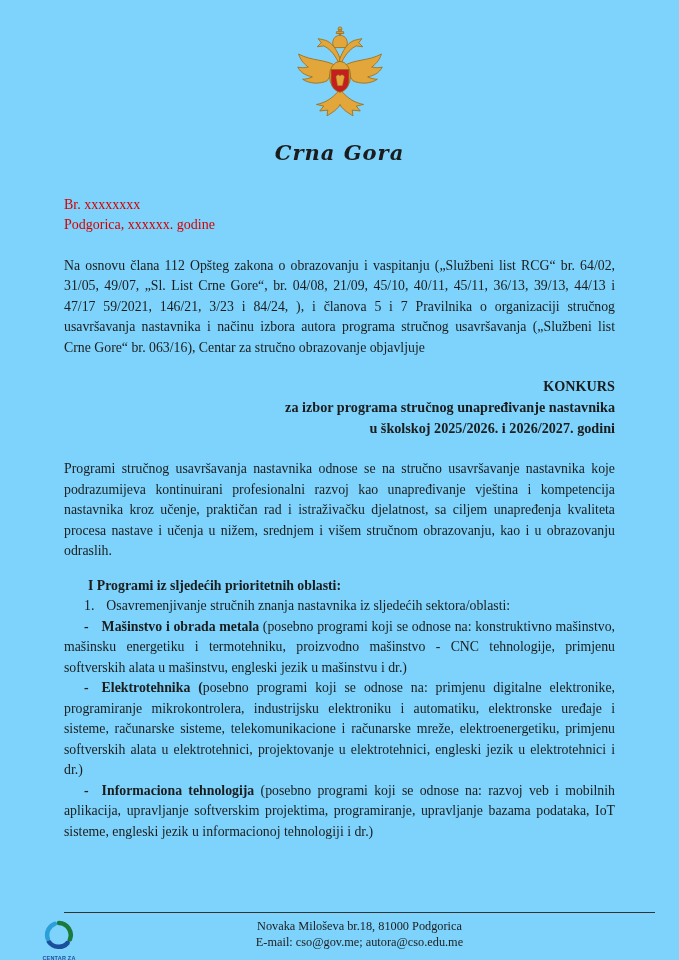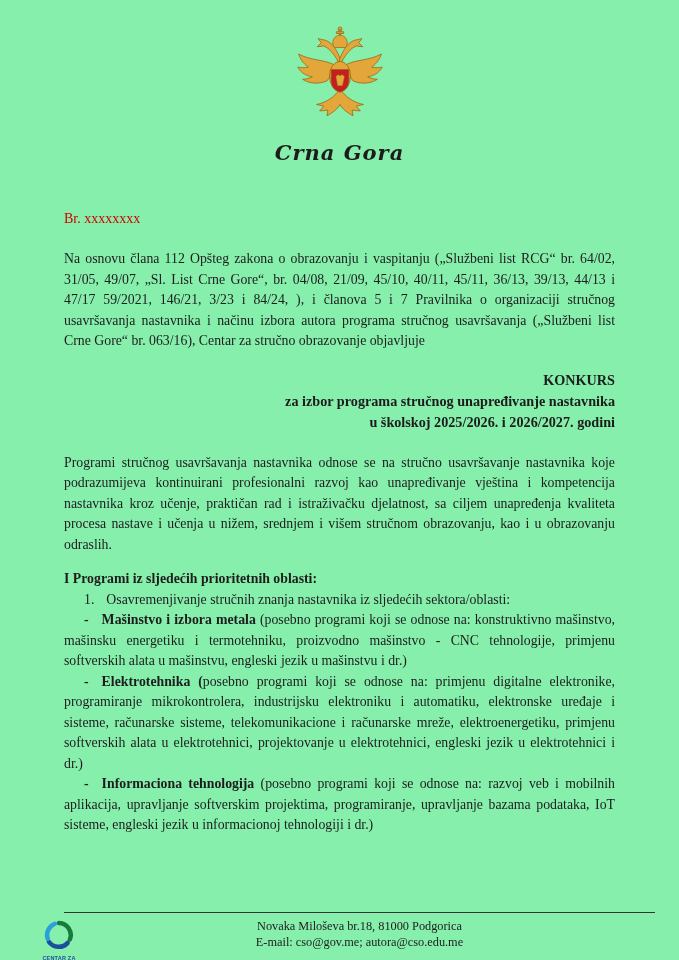--- a/index.html
+++ b/index.html
@@ -1,43 +1,43 @@
 <!DOCTYPE html>
 <html><head>
 <meta charset="utf-8">
 <style>
   * { margin: 0; padding: 0; box-sizing: border-box; }
   html, body { background: #e8e8e8; }
   .page {
-    width: 679px; height: 960px; margin: 0 auto; background: #86efac;
+    width: 679px; height: 960px; margin: 0 auto; background: #7dd3fc;
     position: relative; overflow: hidden;
     font-family: "Liberation Serif", serif; color: #1c1c1c;
   }
   .content { padding: 24px 64px 0 64px; }
 
   .coat-wrap { text-align: center; }
   .coat-wrap svg { display: inline-block; }
 
   .script-block { text-align: center; margin-top: 8px; }
   .script-line1 {
     font-family: "DejaVu Serif", serif; font-style: italic; font-weight: 700;
     font-size: 21px; letter-spacing: 1px;
   }
   .script-line2 {
     font-family: "DejaVu Serif", serif; font-style: italic; font-weight: 700;
     font-size: 23px; letter-spacing: 1px; margin-top: 3px;
   }
 
-  .ref-block { margin-top: 44px; color: #d40000; font-size: 14px; line-height: 1.45; }
+  .ref-block { margin-top: 30px; color: #d40000; font-size: 14px; line-height: 1.45; }
 
   .para { margin-top: 20px; font-size: 13.8px; line-height: 20.5px; text-align: justify; }
 
   .title-block { margin-top: 18px; text-align: right; font-weight: bold; font-size: 14.2px; line-height: 21px; }
 
-  .section-heading { margin-top: 14px; font-weight: bold; font-size: 13.8px; line-height: 20.5px; }
+  .section-heading { margin-top: 14px; font-weight: bold; font-size: 13.8px; line-height: 20.5px; margin-left: 24px; }
 
   .item-numbered { font-weight: normal; font-size: 13.8px; line-height: 20.5px; text-indent: 20px; }
   .item-numbered .num { padding-right: 12px; }
 
   .area { font-size: 13.8px; line-height: 20.5px; text-align: justify; text-indent: 20px; }
   .area .dash { font-weight: bold; padding-right: 13px; }
   .area .lead { font-weight: bold; }
 
   .footer { position: absolute; left: 0; right: 0; bottom: 10px; padding-left: 40px; }
   .footer-rule { border: none; border-top: 1px solid #333; margin: 0 24px 6px 24px; }
@@ -72,40 +72,41 @@
         <path d="M55 65 q2.5 -4.5 5 -1 q3 -3.5 5.5 1 l-2.5 11 h-6 z" fill="#E2A63B" stroke="#9a6b17" stroke-width="0.6"></path>
       </svg>
     </div>
 
     <div class="script-block">
       <div class="script-line1">Crna Gora</div>
     </div>
 
     <div class="ref-block">
       <div>Br. xxxxxxxx</div>
+      <div>Podgorica, xxxxxx. godine</div>
     </div>
 
     <p class="para">Na osnovu člana 112 Opšteg zakona o obrazovanju i vaspitanju („Službeni list RCG“ br. 64/02, 31/05, 49/07, „Sl. List Crne Gore“, br. 04/08, 21/09, 45/10, 40/11, 45/11, 36/13, 39/13, 44/13 i 47/17 59/2021, 146/21, 3/23 i 84/24, ), i članova 5 i 7 Pravilnika o organizaciji stručnog usavršavanja nastavnika i načinu izbora autora programa stručnog usavršavanja („Službeni list Crne Gore“ br. 063/16), Centar za stručno obrazovanje objavljuje</p>
 
     <div class="title-block">
       <div>KONKURS</div>
       <div>za izbor programa stručnog unapređivanje nastavnika</div>
       <div>u školskoj 2025/2026. i 2026/2027. godini</div>
     </div>
 
     <p class="para">Programi stručnog usavršavanja nastavnika odnose se na stručno usavršavanje nastavnika koje podrazumijeva kontinuirani profesionalni razvoj kao unapređivanje vještina i kompetencija nastavnika kroz učenje, praktičan rad i istraživačku djelatnost, sa ciljem unapređenja kvaliteta procesa nastave i učenja u nižem, srednjem i višem stručnom obrazovanju, kao i u obrazovanju odraslih.</p>
 
     <div class="section-heading">I Programi iz sljedećih prioritetnih oblasti:</div>
 
     <div class="item-numbered">
       <span class="num">1.</span><span>Osavremenjivanje stručnih znanja nastavnika iz sljedećih sektora/oblasti:</span>
     </div>
 
     <p class="area">
-      <span class="dash">-</span><span class="lead">Mašinstvo i izbora metala</span><span> (posebno programi koji se odnose na: konstruktivno mašinstvo, mašinsku energetiku i termotehniku, proizvodno mašinstvo - CNC tehnologije, primjenu softverskih alata u mašinstvu, engleski jezik u mašinstvu i dr.)</span>
+      <span class="dash">-</span><span class="lead">Mašinstvo i obrada metala</span><span> (posebno programi koji se odnose na: konstruktivno mašinstvo, mašinsku energetiku i termotehniku, proizvodno mašinstvo - CNC tehnologije, primjenu softverskih alata u mašinstvu, engleski jezik u mašinstvu i dr.)</span>
     </p>
 
     <p class="area">
       <span class="dash">-</span><span class="lead">Elektrotehnika (</span><span>posebno programi koji se odnose na: primjenu digitalne elektronike, programiranje mikrokontrolera, industrijsku elektroniku i automatiku, elektronske uređaje i sisteme, računarske sisteme, telekomunikacione i računarske mreže, elektroenergetiku, primjenu softverskih alata u elektrotehnici, projektovanje u elektrotehnici, engleski jezik u elektrotehnici i dr.)</span>
     </p>
 
     <p class="area">
       <span class="dash">-</span><span class="lead">Informaciona tehnologija</span><span> (posebno programi koji se odnose na: razvoj veb i mobilnih aplikacija, upravljanje softverskim projektima, programiranje, upravljanje bazama podataka, IoT sisteme, engleski jezik u informacionoj tehnologiji i dr.)</span>
     </p>
 

